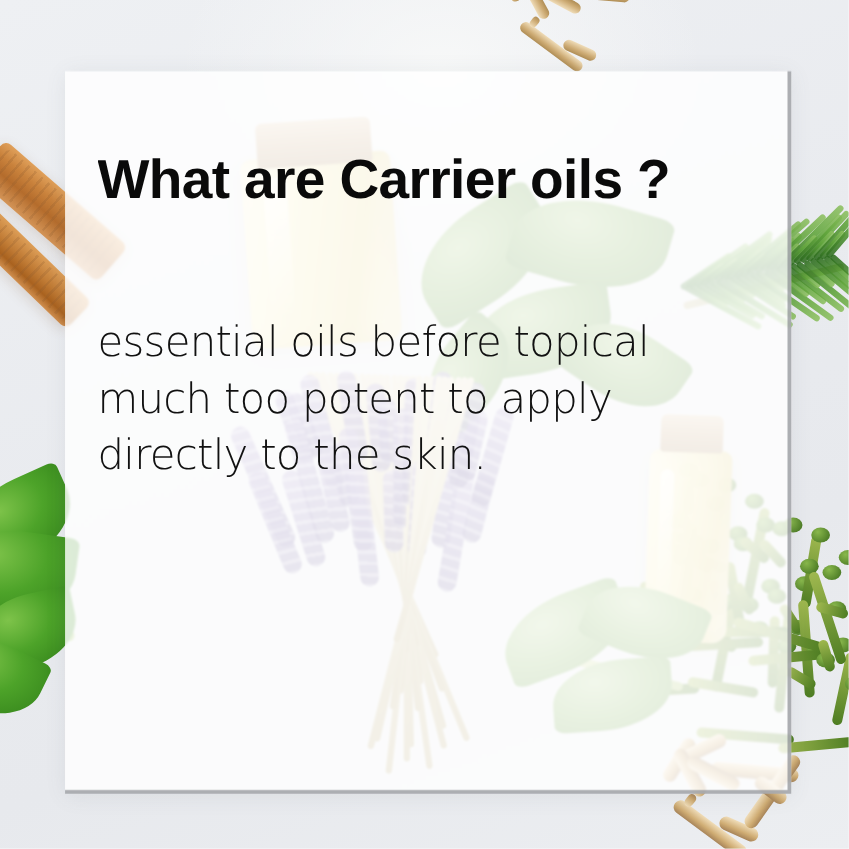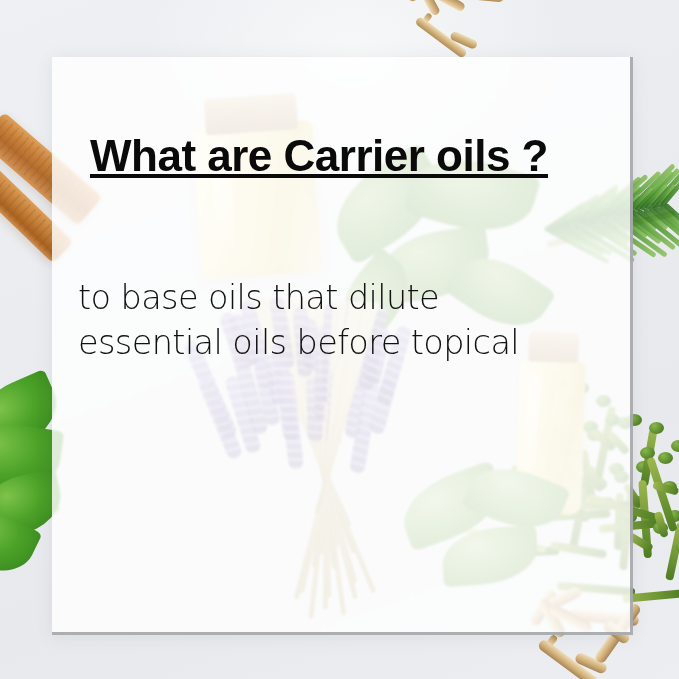--- a/index.html
+++ b/index.html
@@ -208,29 +208,28 @@
     backdrop-filter: blur(1px);
   }
 
   
   .content {
     position: absolute;
     left: 78px; top: 118px;
     width: 534px;
   }
   .headline {
-    margin: 12px;
+    margin: 0;
     font-family: "Liberation Sans", sans-serif;
     font-size: 44px;
     font-weight: 700;
     letter-spacing: -0.5px;
     color: #0a0a0a;
     line-height: 1.16;
     white-space: nowrap;
-    text-decoration: underline;
   }
   .paragraph {
     margin: 0;
     padding-top: 82px;
     font-family: "DejaVu Sans", sans-serif;
     font-size: 33.5px;
     font-weight: 300;
     letter-spacing: -0.6px;
     line-height: 45px;
     color: #111111;
@@ -480,18 +479,19 @@
       <div class="cord" style="width: 45.7926px; left: 63.6px; top: 14.8396px; transform: rotate(-152.001deg);"></div>
       <div class="cord" style="width: 68.9182px; left: 70.8px; top: 47.3454px; transform: rotate(-54.7722deg);"></div>
       <div class="cord" style="width: 29.431px; left: 78px; top: 9.38315px; transform: rotate(37.0983deg);"></div>
     </div>
 
   <div class="panel"></div>
 
   <div class="content">
     <h1 class="headline">What are Carrier oils ?</h1>
     <p class="paragraph" id="paragraph">
-        <span class="line">to base oils that dilute</span>
         <span class="line">essential oils before topical</span>
+        <span class="line">much too potent to apply</span>
+        <span class="line">directly to the skin.</span>
       </p>
   </div>
 
 </div>
 
 </body></html>

